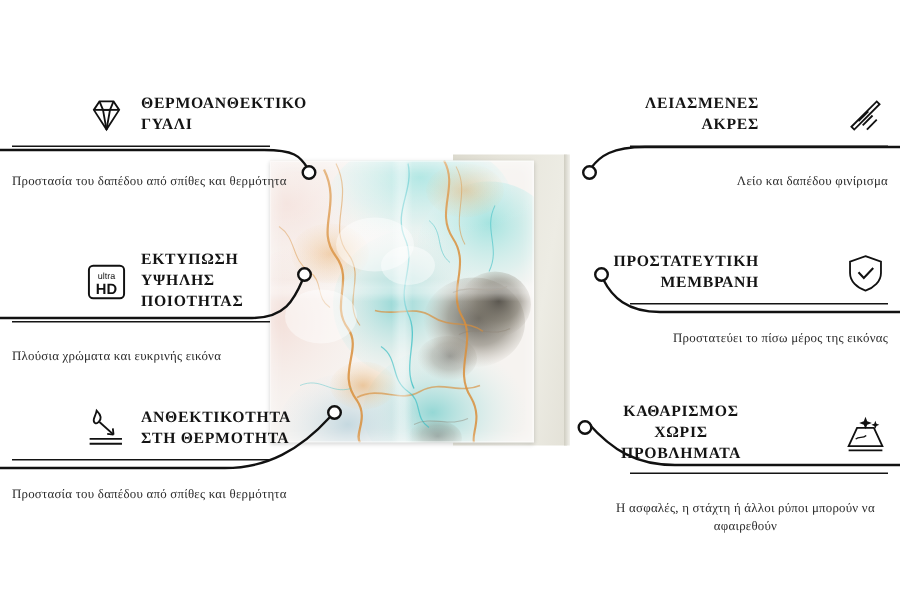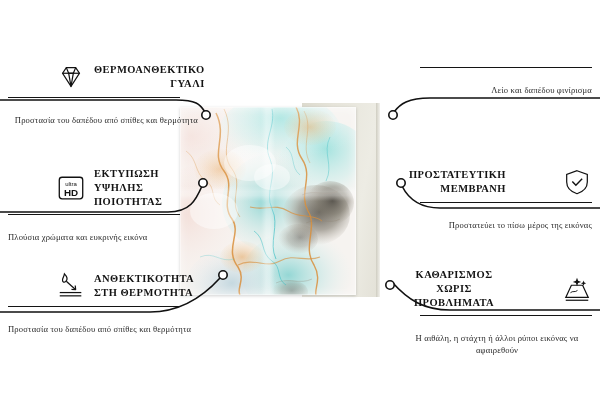--- a/index.html
+++ b/index.html
@@ -167,21 +167,21 @@
     <g fill="#ffffff" stroke="#111111" stroke-width="1.6">
       <circle cx="206" cy="115" r="4.2"></circle>
       <circle cx="203" cy="183" r="4.2"></circle>
       <circle cx="223" cy="275" r="4.2"></circle>
       <circle cx="393" cy="115" r="4.2"></circle>
       <circle cx="401" cy="183" r="4.2"></circle>
       <circle cx="390" cy="285" r="4.2"></circle>
     </g>
   </svg>
 
-  <div class="feat left" style="top:62px;text-align:right;">
+  <div class="feat left" style="top:62px;">
     <div class="head">
       <span class="icon">
         <svg viewBox="0 0 32 32" width="30" height="30" fill="none" stroke="#111" stroke-width="1.3">
           <path d="M7 12 L11 6 H21 L25 12 L16 26 Z"></path>
           <path d="M7 12 H25"></path>
           <path d="M11 6 L13.5 12 L16 26"></path>
           <path d="M21 6 L18.5 12 L16 26"></path>
           <path d="M13.5 12 H18.5"></path>
         </svg>
       </span>
@@ -217,20 +217,31 @@
           <path d="M4 26.5 H27"></path>
         </svg>
       </span>
       <span class="title">ΑΝΘΕΚΤΙΚΟΤΗΤΑ ΣΤΗ ΘΕΡΜΟΤΗΤΑ</span>
     </div>
     <div class="rule"></div>
     <div class="desc">Προστασία του δαπέδου από σπίθες και θερμότητα</div>
   </div>
 
   <div class="feat right" style="top:62px;">
+    <div class="head">
+      <span class="icon">
+        <svg viewBox="0 0 32 32" width="30" height="30" fill="none" stroke="#111" stroke-width="1.3">
+          <path d="M6 24 L24 6 L26 8 L8 26 Z"></path>
+          <path d="M11 20 L18 13"></path>
+          <path d="M14 23 L21 16"></path>
+          <path d="M17 26 L24 19"></path>
+        </svg>
+      </span>
+      <span class="title">ΛΕΙΑΣΜΕΝΕΣ ΑΚΡΕΣ</span>
+    </div>
     <div class="rule"></div>
     <div class="desc">Λείο και δαπέδου φινίρισμα</div>
   </div>
 
   <div class="feat right" style="top:167px;">
     <div class="head">
       <span class="icon">
         <svg viewBox="0 0 32 32" width="30" height="30" fill="none" stroke="#111" stroke-width="1.3">
           <path d="M16 4 L27 8 V16 C27 22 22 26.5 16 28.5 C10 26.5 5 22 5 16 V8 Z"></path>
           <path d="M11 15.5 L14.8 19.5 L21.5 12.5" stroke-width="1.5"></path>
@@ -249,16 +260,16 @@
           <path d="M4 25 L10 12 H22 L28 25 Z"></path>
           <path d="M4 28 H28"></path>
           <path d="M9 20 C11.5 17.5 14 20 16.5 17.5" stroke-width="1"></path>
           <path d="M16 4 L17.2 7.3 L20.5 8.5 L17.2 9.7 L16 13 L14.8 9.7 L11.5 8.5 L14.8 7.3 Z" fill="#111" stroke="none"></path>
           <path d="M23 7 L23.8 9 L25.8 9.8 L23.8 10.6 L23 12.6 L22.2 10.6 L20.2 9.8 L22.2 9 Z" fill="#111" stroke="none"></path>
         </svg>
       </span>
       <span class="title">ΚΑΘΑΡΙΣΜΟΣ ΧΩΡΙΣ ΠΡΟΒΛΗΜΑΤΑ</span>
     </div>
     <div class="rule"></div>
-    <div class="desc">Η αιθάλη, η στάχτη ή άλλοι ρύποι εικόνας να αφαιρεθούν</div>
+    <div class="desc">Η ασφαλές, η στάχτη ή άλλοι ρύποι μπορούν να αφαιρεθούν</div>
   </div>
 
 </div>
 
 </body></html>

